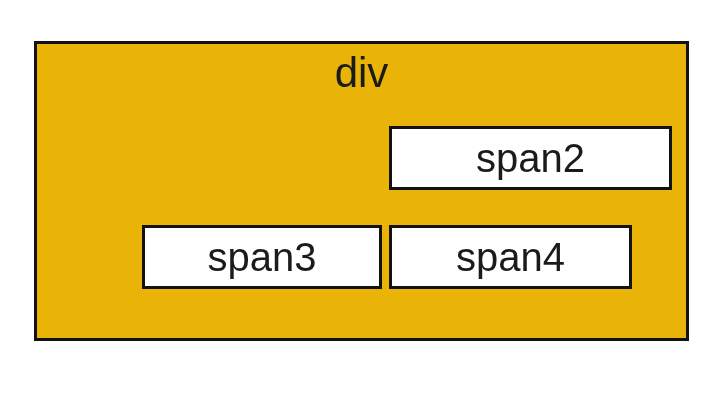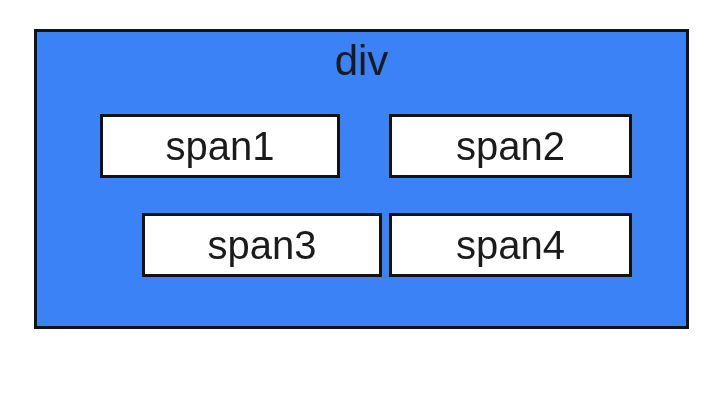--- a/index.html
+++ b/index.html
@@ -11,24 +11,24 @@
     position: relative;
     width: 726px;
     height: 400px;
     background: #ffffff;
     overflow: hidden;
     font-family: "Liberation Sans", sans-serif;
   }
   .outer-box {
     position: absolute;
     left: 34px;
-    top: 29px;
+    top: 41px;
     width: 655px;
     height: 300px;
-    background: #3b82f6;
+    background: #eab308;
     border: 3px solid #121212;
     box-sizing: border-box;
   }
   .outer-label {
     position: absolute;
     top: 6px;
     left: 0;
     width: 100%;
     text-align: center;
     font-size: 42px;
@@ -40,21 +40,21 @@
     background: #ffffff;
     border: 3px solid #121212;
     box-sizing: border-box;
     display: flex;
     align-items: center;
     justify-content: center;
     font-size: 40px;
     color: #1b1b1b;
   }
   .box-1 { left: 63px;  top: 82px;  width: 240px; height: 64px; }
-  .box-2 { left: 352px; top: 82px;  width: 243px; height: 64px; }
+  .box-2 { left: 352px; top: 82px;  width: 283px; height: 64px; }
   .box-3 { left: 63px;  top: 181px; width: 240px; height: 64px; margin-left: 42px; }
   .box-4 { left: 352px; top: 181px; width: 243px; height: 64px; }
   .watermark {
     position: absolute;
     right: 10px;
     bottom: 9px;
     font-size: 26px;
     letter-spacing: 0.5px;
     color: #ffffff;
     text-shadow:
@@ -69,21 +69,20 @@
 </style>
 </head>
 <body>
 
 <div class="stage">
 
   <div class="outer-box">
 
     <div class="outer-label">div</div>
 
-    <div class="inner-box box-1">span1</div>
 
     <div class="inner-box box-2">span2</div>
 
     <div class="inner-box box-3">span3</div>
 
     <div class="inner-box box-4">span4</div>
 
   </div>
 
 

